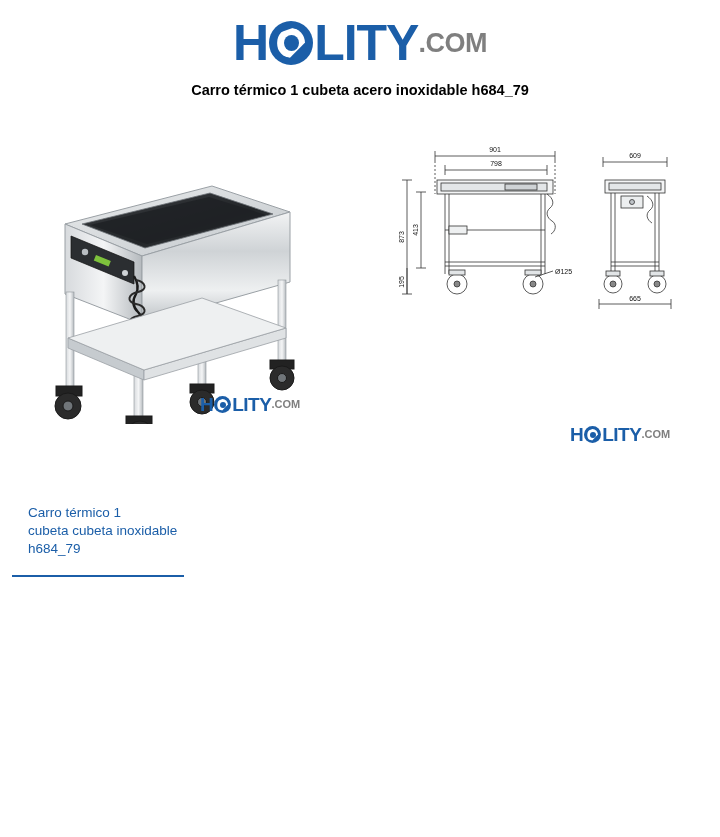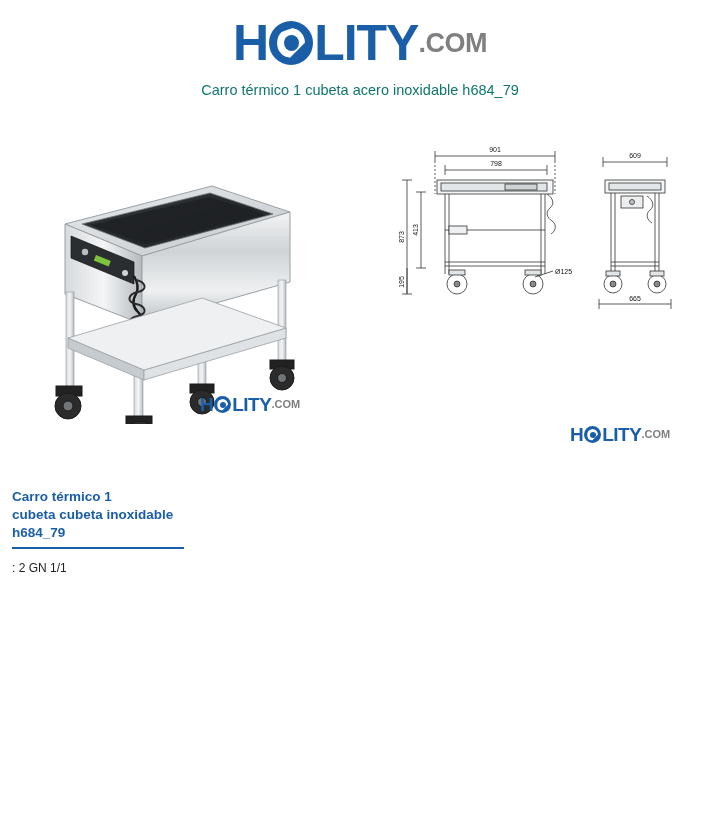--- a/index.html
+++ b/index.html
@@ -69,23 +69,23 @@
     font-size: 27px;
     font-weight: bold;
     color: #7f7f7f;
     vertical-align: middle;
     letter-spacing: -0.5px;
   }
 
   
   .page-title {
     text-align: center;
-    color: #0f766e;
+    color: #000000;
     font-size: 14.5px;
-    font-weight: normal;
+    font-weight: bold;
     margin-top: 14px;
   }
 
   
   .image-band {
     position: relative;
     height: 320px;
     margin-top: 26px;
   }
   .photo-wrap {
@@ -167,23 +167,23 @@
   }
 
   
   .desc {
     position: absolute;
     left: 12px;
     top: 488px;
     width: 400px;
   }
   .desc h2 {
-    margin: 0;
+    margin: 16px;
     font-size: 13.5px;
-    font-weight: bold;
+    font-weight: normal;
     color: #1b5ea8;
     line-height: 1.35;
     max-width: 190px;
   }
   .desc .rule {
     margin-top: 4px;
     width: 172px;
     height: 2px;
     background: #1b5ea8;
   }
@@ -377,14 +377,13 @@
   <span class="w-h">H</span><span class="w-o"></span><span class="w-rest">LITY</span><span class="w-dotcom">.COM</span>
 </div>
 
 <div class="desc">
   <h2>
     <span>Carro térmico 1</span><br>
     <span>cubeta cubeta inoxidable</span><br>
     <span>h684_79</span>
   </h2>
   <div class="rule"></div>
-  <div class="spec">: 2 GN 1/1</div>
 </div>
 
 </body></html>

